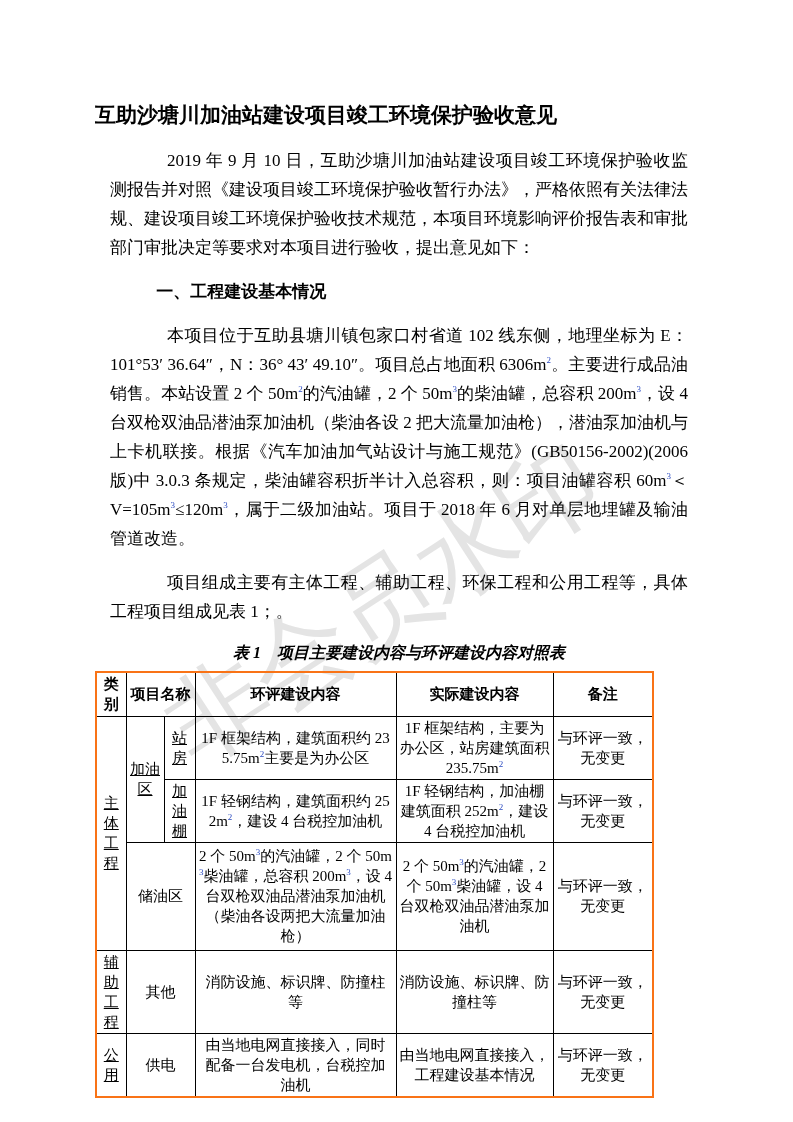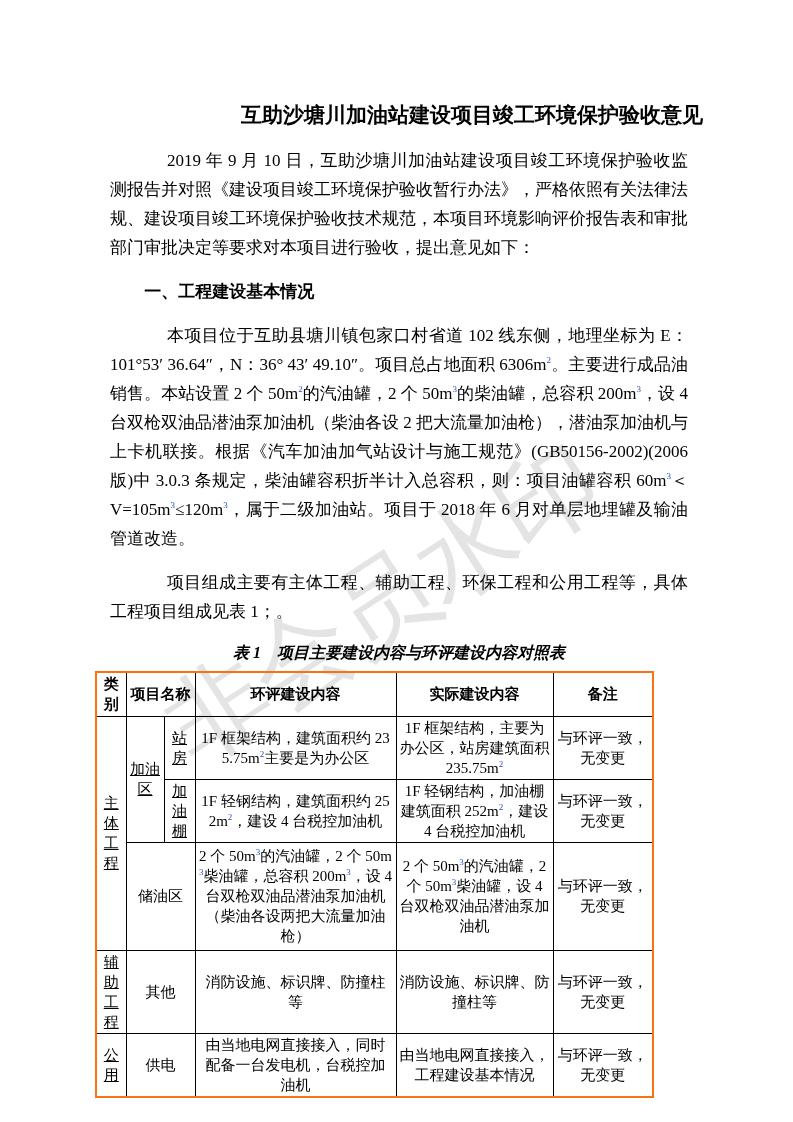--- a/index.html
+++ b/index.html
@@ -26,30 +26,30 @@
     z-index:0;
     user-select:none;
   }
   .content{
     position:relative;z-index:1;
     padding:100px 90px 0 95px;
   }
   .doc-title{
     margin:0 0 16px 0;
     font-size:21px;line-height:30px;
-    font-weight:bold;text-align:right;
+    font-weight:bold;text-align:left;
   }
   p.body{
     margin:15px;
     font-size:17px;line-height:29px;
     text-align:justify;
     text-indent:3.35em;
   }
   p.h1{
-    margin:0;font-size:17px;line-height:29px;
+    margin:12px;font-size:17px;line-height:29px;
     font-weight:bold;text-indent:2.9em;
   }
   p.h2{
     margin:0;font-size:17px;line-height:29px;
     font-weight:bold;text-indent:0;
   }
   .tbl-caption{
     margin:3px 0 6px 0;
     font-size:16px;line-height:24px;
     font-weight:bold;text-align:center;font-style:italic;

